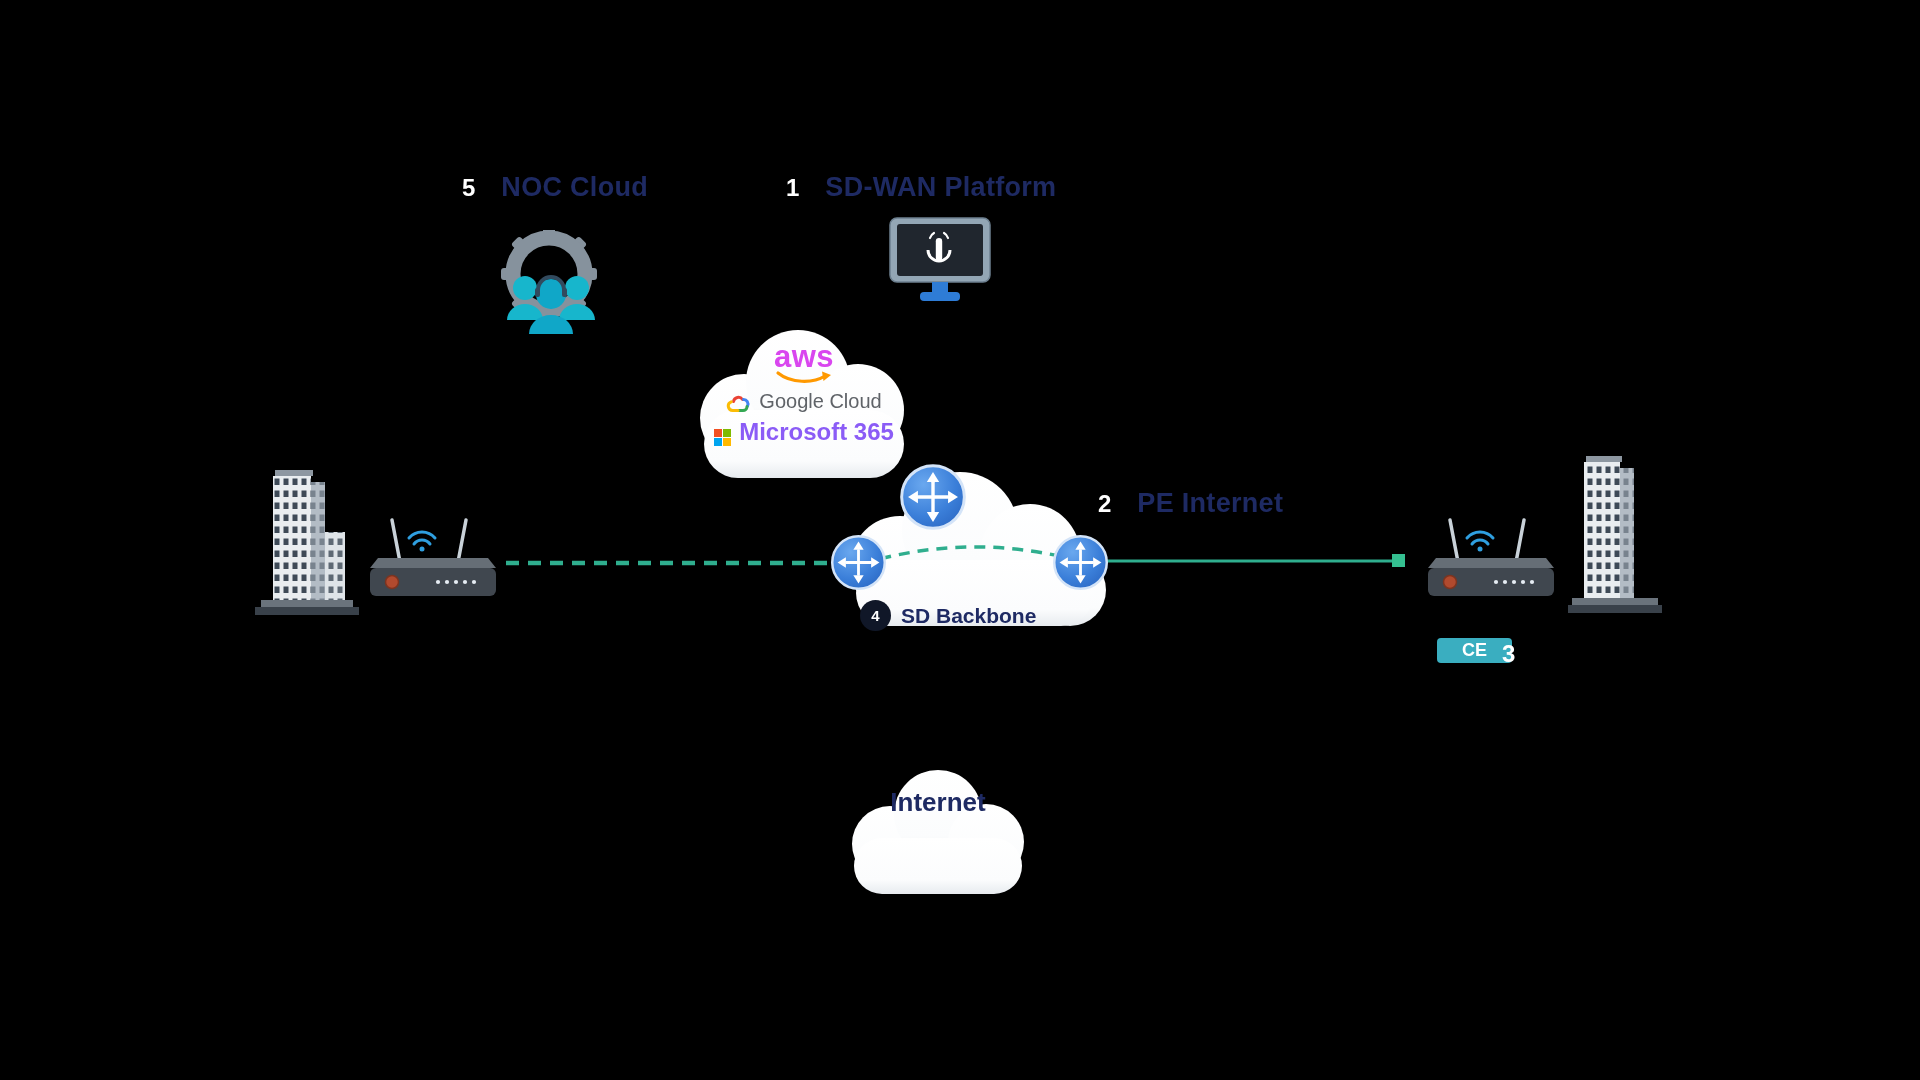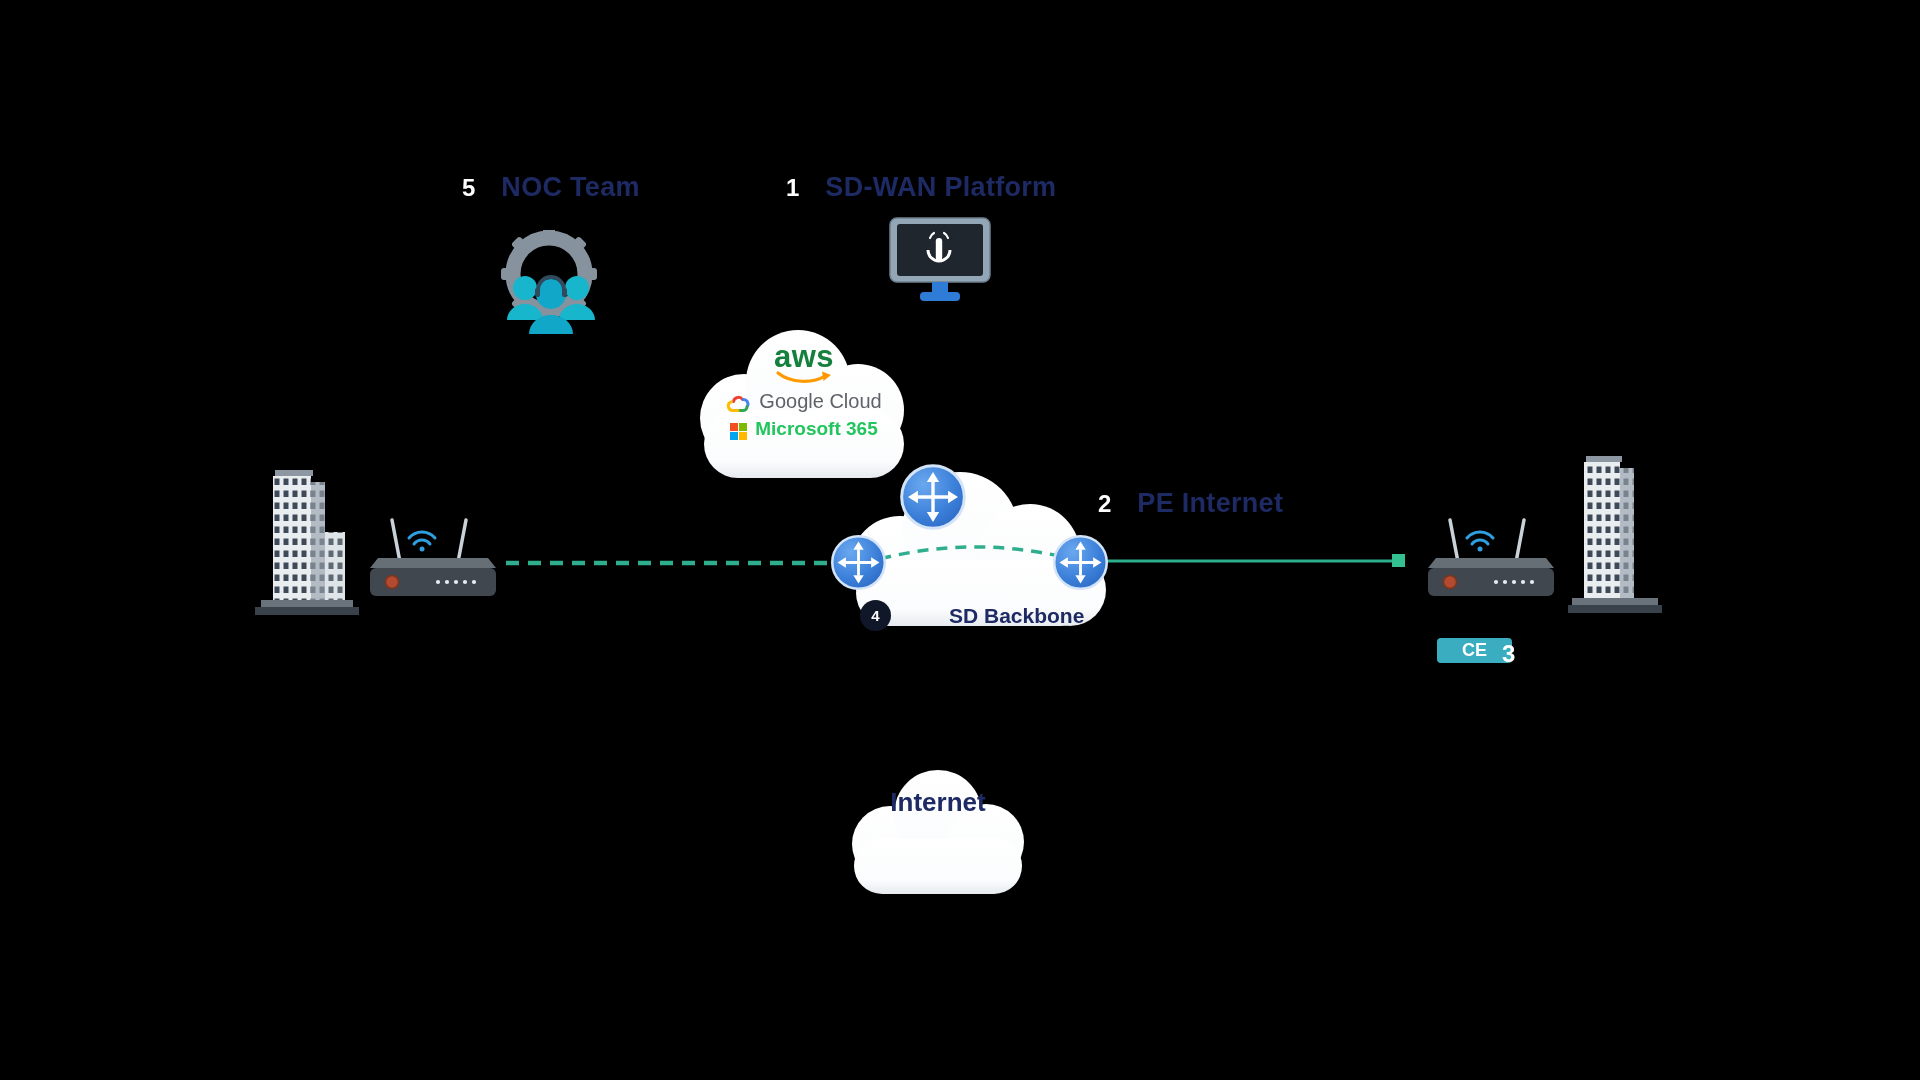--- a/index.html
+++ b/index.html
@@ -18,24 +18,24 @@
   }
   .ce-chip{
     background:var(--ce_chip,#3aaec0);color:#fff;font-weight:700;font-size:18px;
     padding:2px 25px;border-radius:4px;display:inline-block;
   }
   .internet-lbl{
     width:220px;text-align:center;color:var(--navy,#1e2a63);font-weight:700;font-size:26px;
   }
   .provider-logos{display:flex;flex-direction:column;align-items:center;gap:5px;}
   .aws-block{display:flex;flex-direction:column;align-items:center;}
-  .aws-text{font-size:31px;font-weight:700;color:#15803d;line-height:.85;letter-spacing:.5px;}
+  .aws-text{font-size:31px;font-weight:700;color:#d946ef;line-height:.85;letter-spacing:.5px;}
   .logo-row{display:flex;align-items:flex-end;gap:8px;font-size:20px;white-space:nowrap;}
   .g-text{color:#5f6368;font-weight:500;}
-  .ms-text{color:#22c55e;font-weight:700;font-size:19px;}
+  .ms-text{color:#8b5cf6;font-weight:700;font-size:24px;}
   .layer{pointer-events:none;}
 </style>
 </head>
 <body>
 
 <div class="canvas">
 
   <svg width="0" height="0" style="position:absolute" aria-hidden="true">
     <defs>
       <radialGradient id="rg" cx="35%" cy="30%" r="85%">
@@ -194,35 +194,35 @@
   <svg class="abs" style="left:830px;top:534px" width="57" height="57">
       <use href="#routerSym"></use>
     </svg>
   <svg class="abs" style="left:1052px;top:534px" width="57" height="57">
       <use href="#routerSym"></use>
     </svg>
 
   <div class="abs badge" style="left:860px;top:600px">
     <span>4</span>
   </div>
-  <div class="abs lbl-sm" style="left:949px;top:604px">SD Backbone</div>
+  <div class="abs lbl-sm" style="left:901px;top:604px">SD Backbone</div>
 
   <svg class="abs" style="left:828px;top:758px" width="220" height="152" viewBox="0 0 220 152">
     <g fill="url(#cloudg)">
       <circle cx="62" cy="86" r="38"></circle>
       <circle cx="110" cy="56" r="44"></circle>
       <circle cx="158" cy="84" r="38"></circle>
       <rect x="26" y="80" width="168" height="56" rx="28"></rect>
     </g>
   </svg>
   <div class="abs internet-lbl" style="left:828px;top:787px">Internet</div>
 
   <div class="abs label-row" style="left:462px;top:172px">
     <span class="num">5</span>
-    <span class="lbl">NOC Team</span>
+    <span class="lbl">NOC Cloud</span>
   </div>
   <svg class="abs" style="left:492px;top:230px" width="118" height="112" viewBox="0 0 118 112">
     <g transform="translate(57,44)">
       <g fill="#86929d">
         <rect x="-6" y="-48" width="12" height="13" rx="3"></rect>
         <rect x="-6" y="35" width="12" height="13" rx="3"></rect>
         <rect x="-48" y="-6" width="13" height="12" rx="3"></rect>
         <rect x="35" y="-6" width="13" height="12" rx="3"></rect>
         <g transform="rotate(45)">
           <rect x="-6" y="-48" width="12" height="13" rx="3"></rect>

